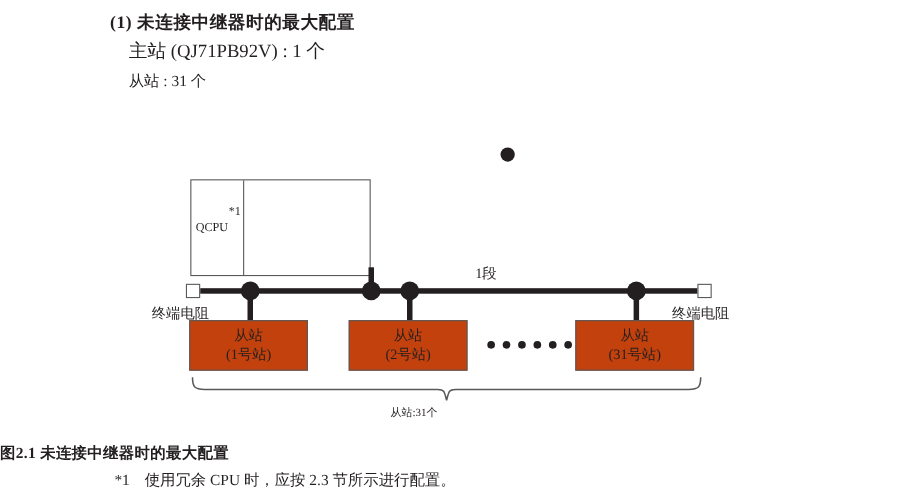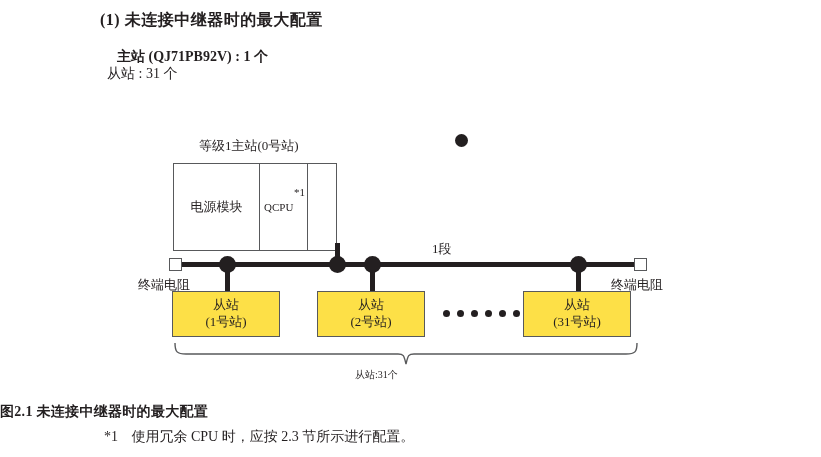--- a/index.html
+++ b/index.html
@@ -14,25 +14,25 @@
   .abs{position:absolute;}
 
   
   #heading-title{
     left:100px;top:10px;
     font-size:16px;font-weight:bold;
     letter-spacing:0.5px;
     white-space:nowrap;
   }
   #spec-master{
-    left:117px;top:48px;
-    font-size:14px;white-space:nowrap;font-weight:bold;
+    left:117px;top:35px;
+    font-size:17px;white-space:nowrap;
   }
   #spec-slave{
-    left:107px;top:65px;
+    left:117px;top:65px;
     font-size:14px;white-space:nowrap;
   }
 
   
   #legend{
     left:455px;top:134px;
     display:flex;align-items:center;gap:7px;
     font-size:13px;white-space:nowrap;
   }
   #legend .dot{
@@ -108,21 +108,21 @@
   
   .drop{background:#231f20;width:5px;}
   #drop-master{left:335px;top:243px;height:22px;}
   #drop-s1{left:225px;top:264px;height:28px;}
   #drop-s2{left:370px;top:264px;height:28px;}
   #drop-s31{left:576px;top:264px;height:28px;}
 
   
   .slave-box{
     border:1px solid #58595b;
-    background:#fde047;
+    background:#c2410c;
     box-sizing:border-box;
     display:flex;flex-direction:column;
     align-items:center;justify-content:center;
     font-size:13px;line-height:1.3;
     width:108px;height:46px;
   }
   #slave-1{left:172px;top:291px;}
   #slave-2{left:317px;top:291px;}
   #slave-31{left:523px;top:291px;}
 
@@ -158,24 +158,22 @@
 <div class="abs" id="heading-title">(1) 未连接中继器时的最大配置</div>
 <div class="abs" id="spec-master">主站 (QJ71PB92V) : 1 个</div>
 <div class="abs" id="spec-slave">从站 : 31 个</div>
 
 <div class="abs" id="legend">
   <span class="dot"></span>
 </div>
 
 <div class="abs" id="diagram">
 
-  <div class="abs" id="master-label">等级1主站(0号站)</div>
 
   <div class="abs" id="master-rack">
-    <div class="rack-cell" id="cell-power">电源模块</div>
     <div class="rack-cell" id="cell-qcpu">
       <span>QCPU</span>
       <span id="qcpu-note">*1</span>
     </div>
   </div>
 
   <div class="abs" id="segment-label">1段</div>
   <div class="abs" id="bus-line"></div>
 
   <div class="abs term-box" id="term-left"></div>

